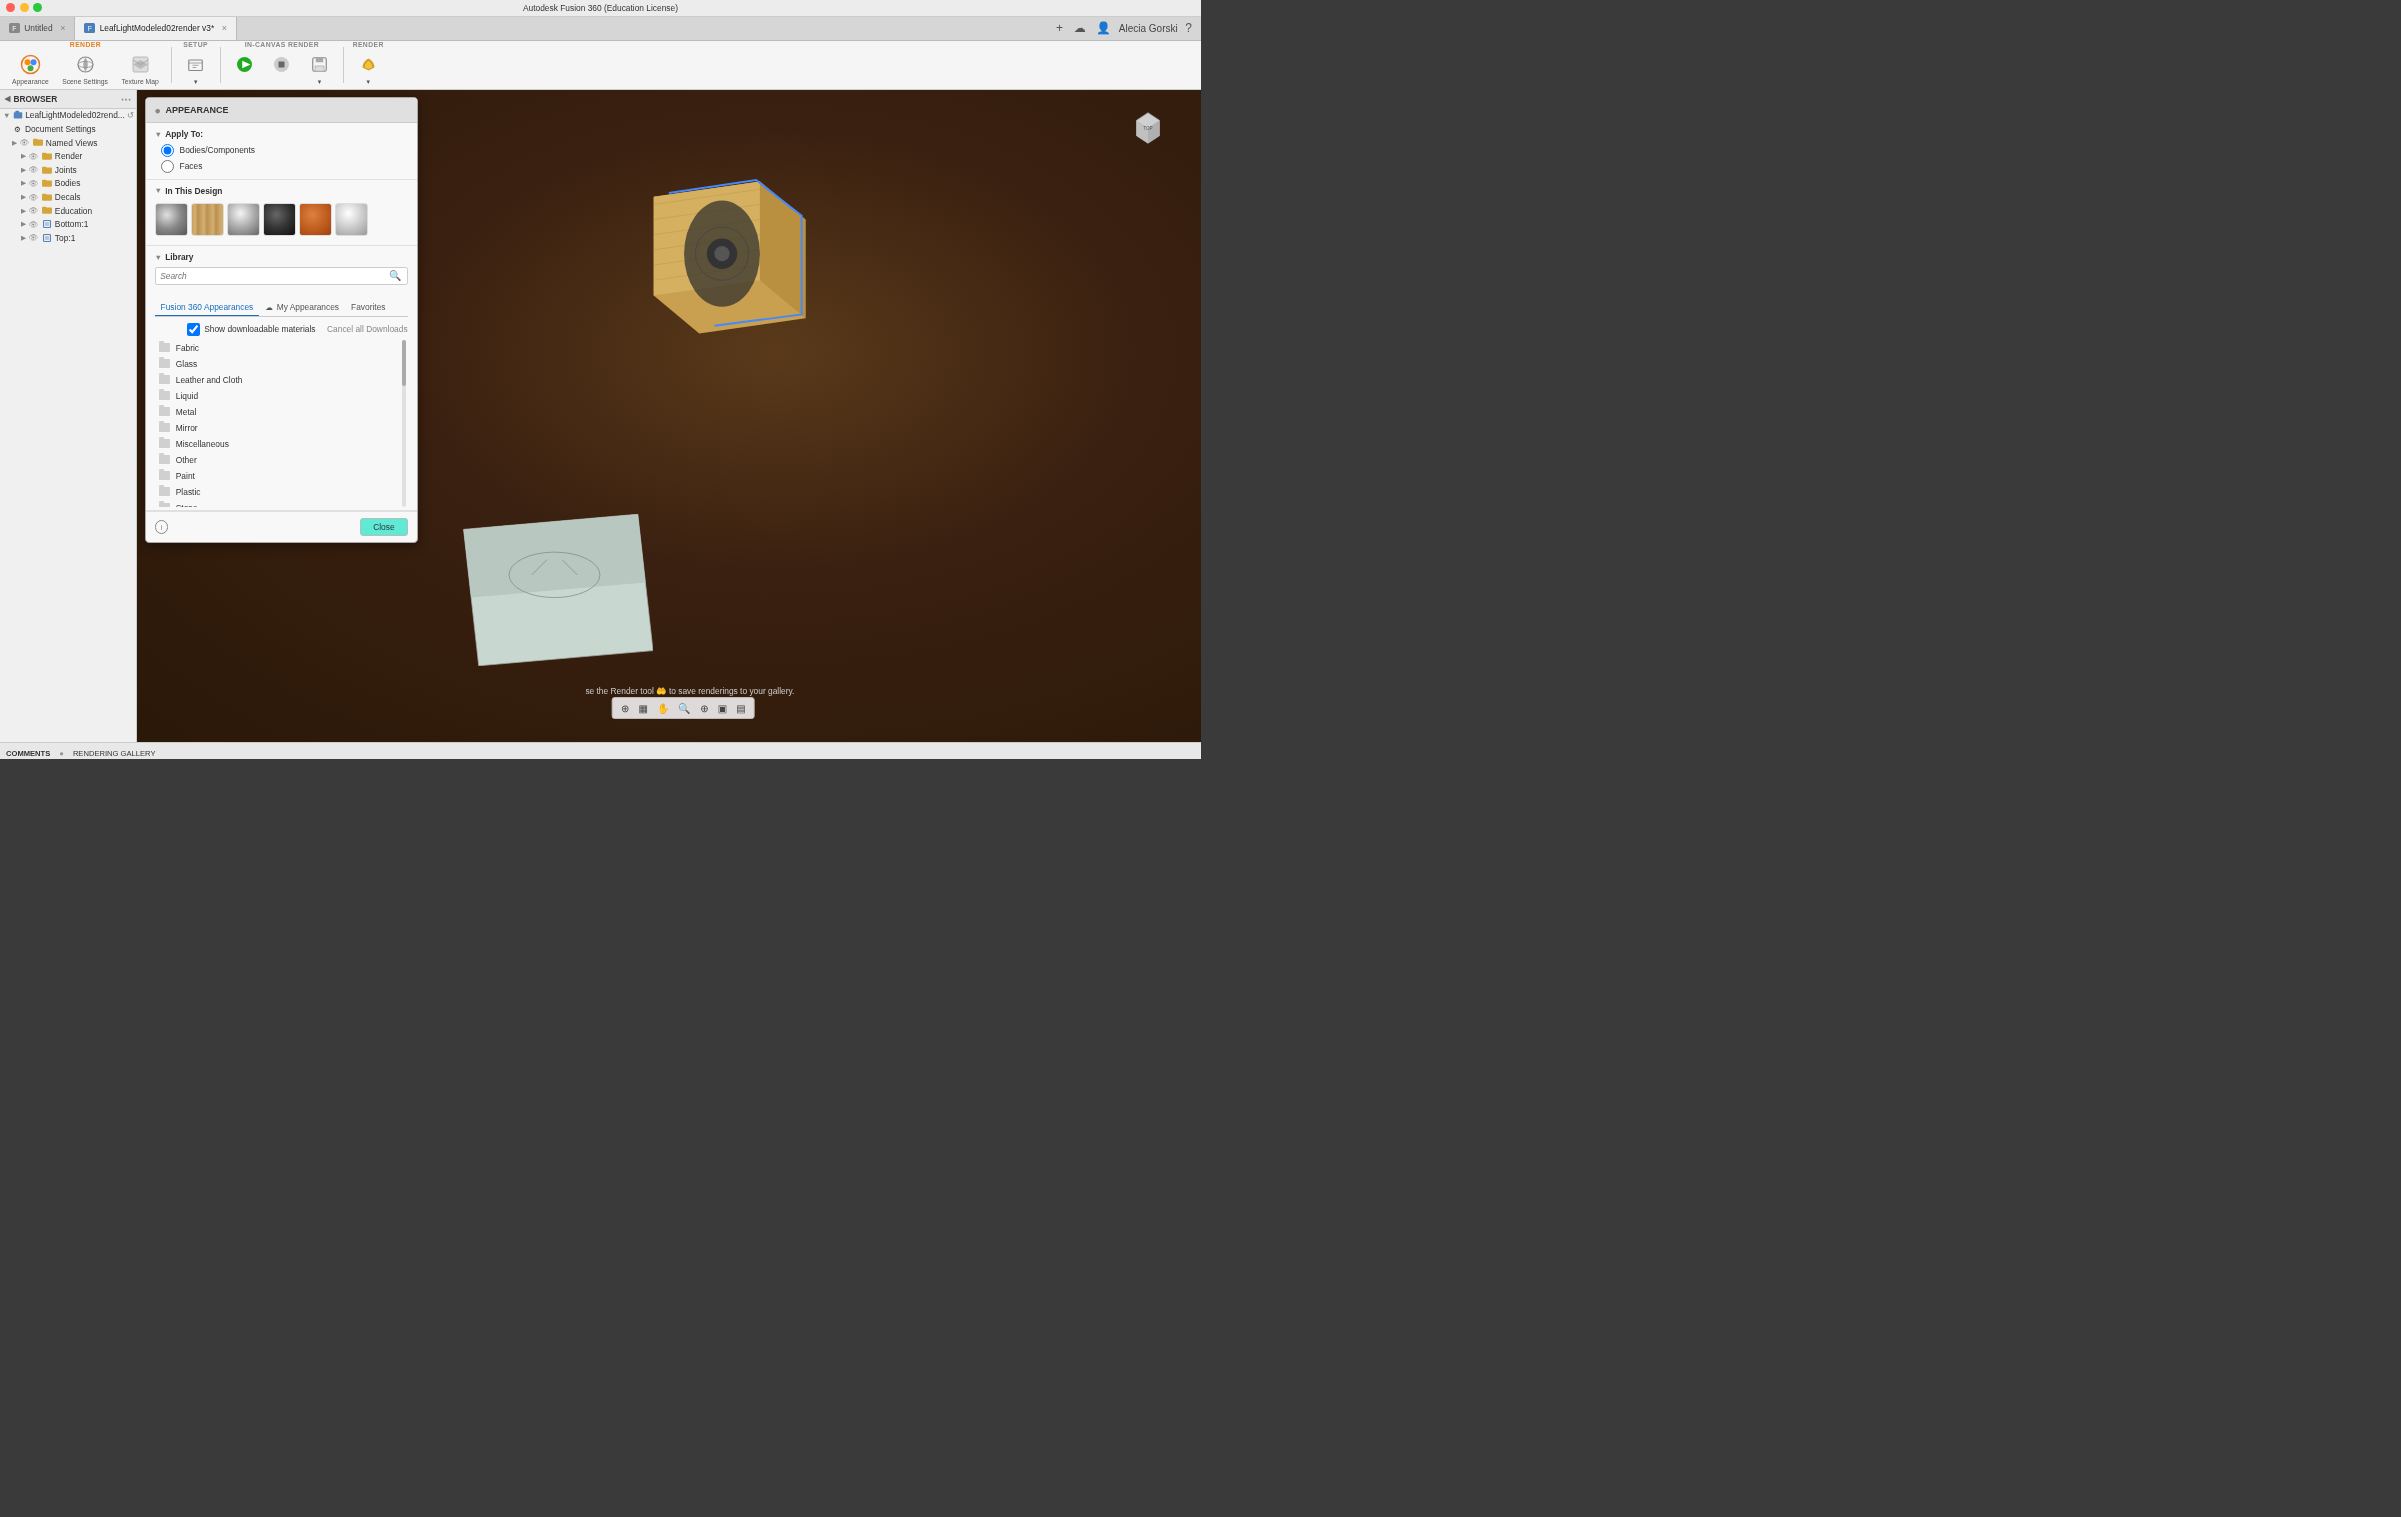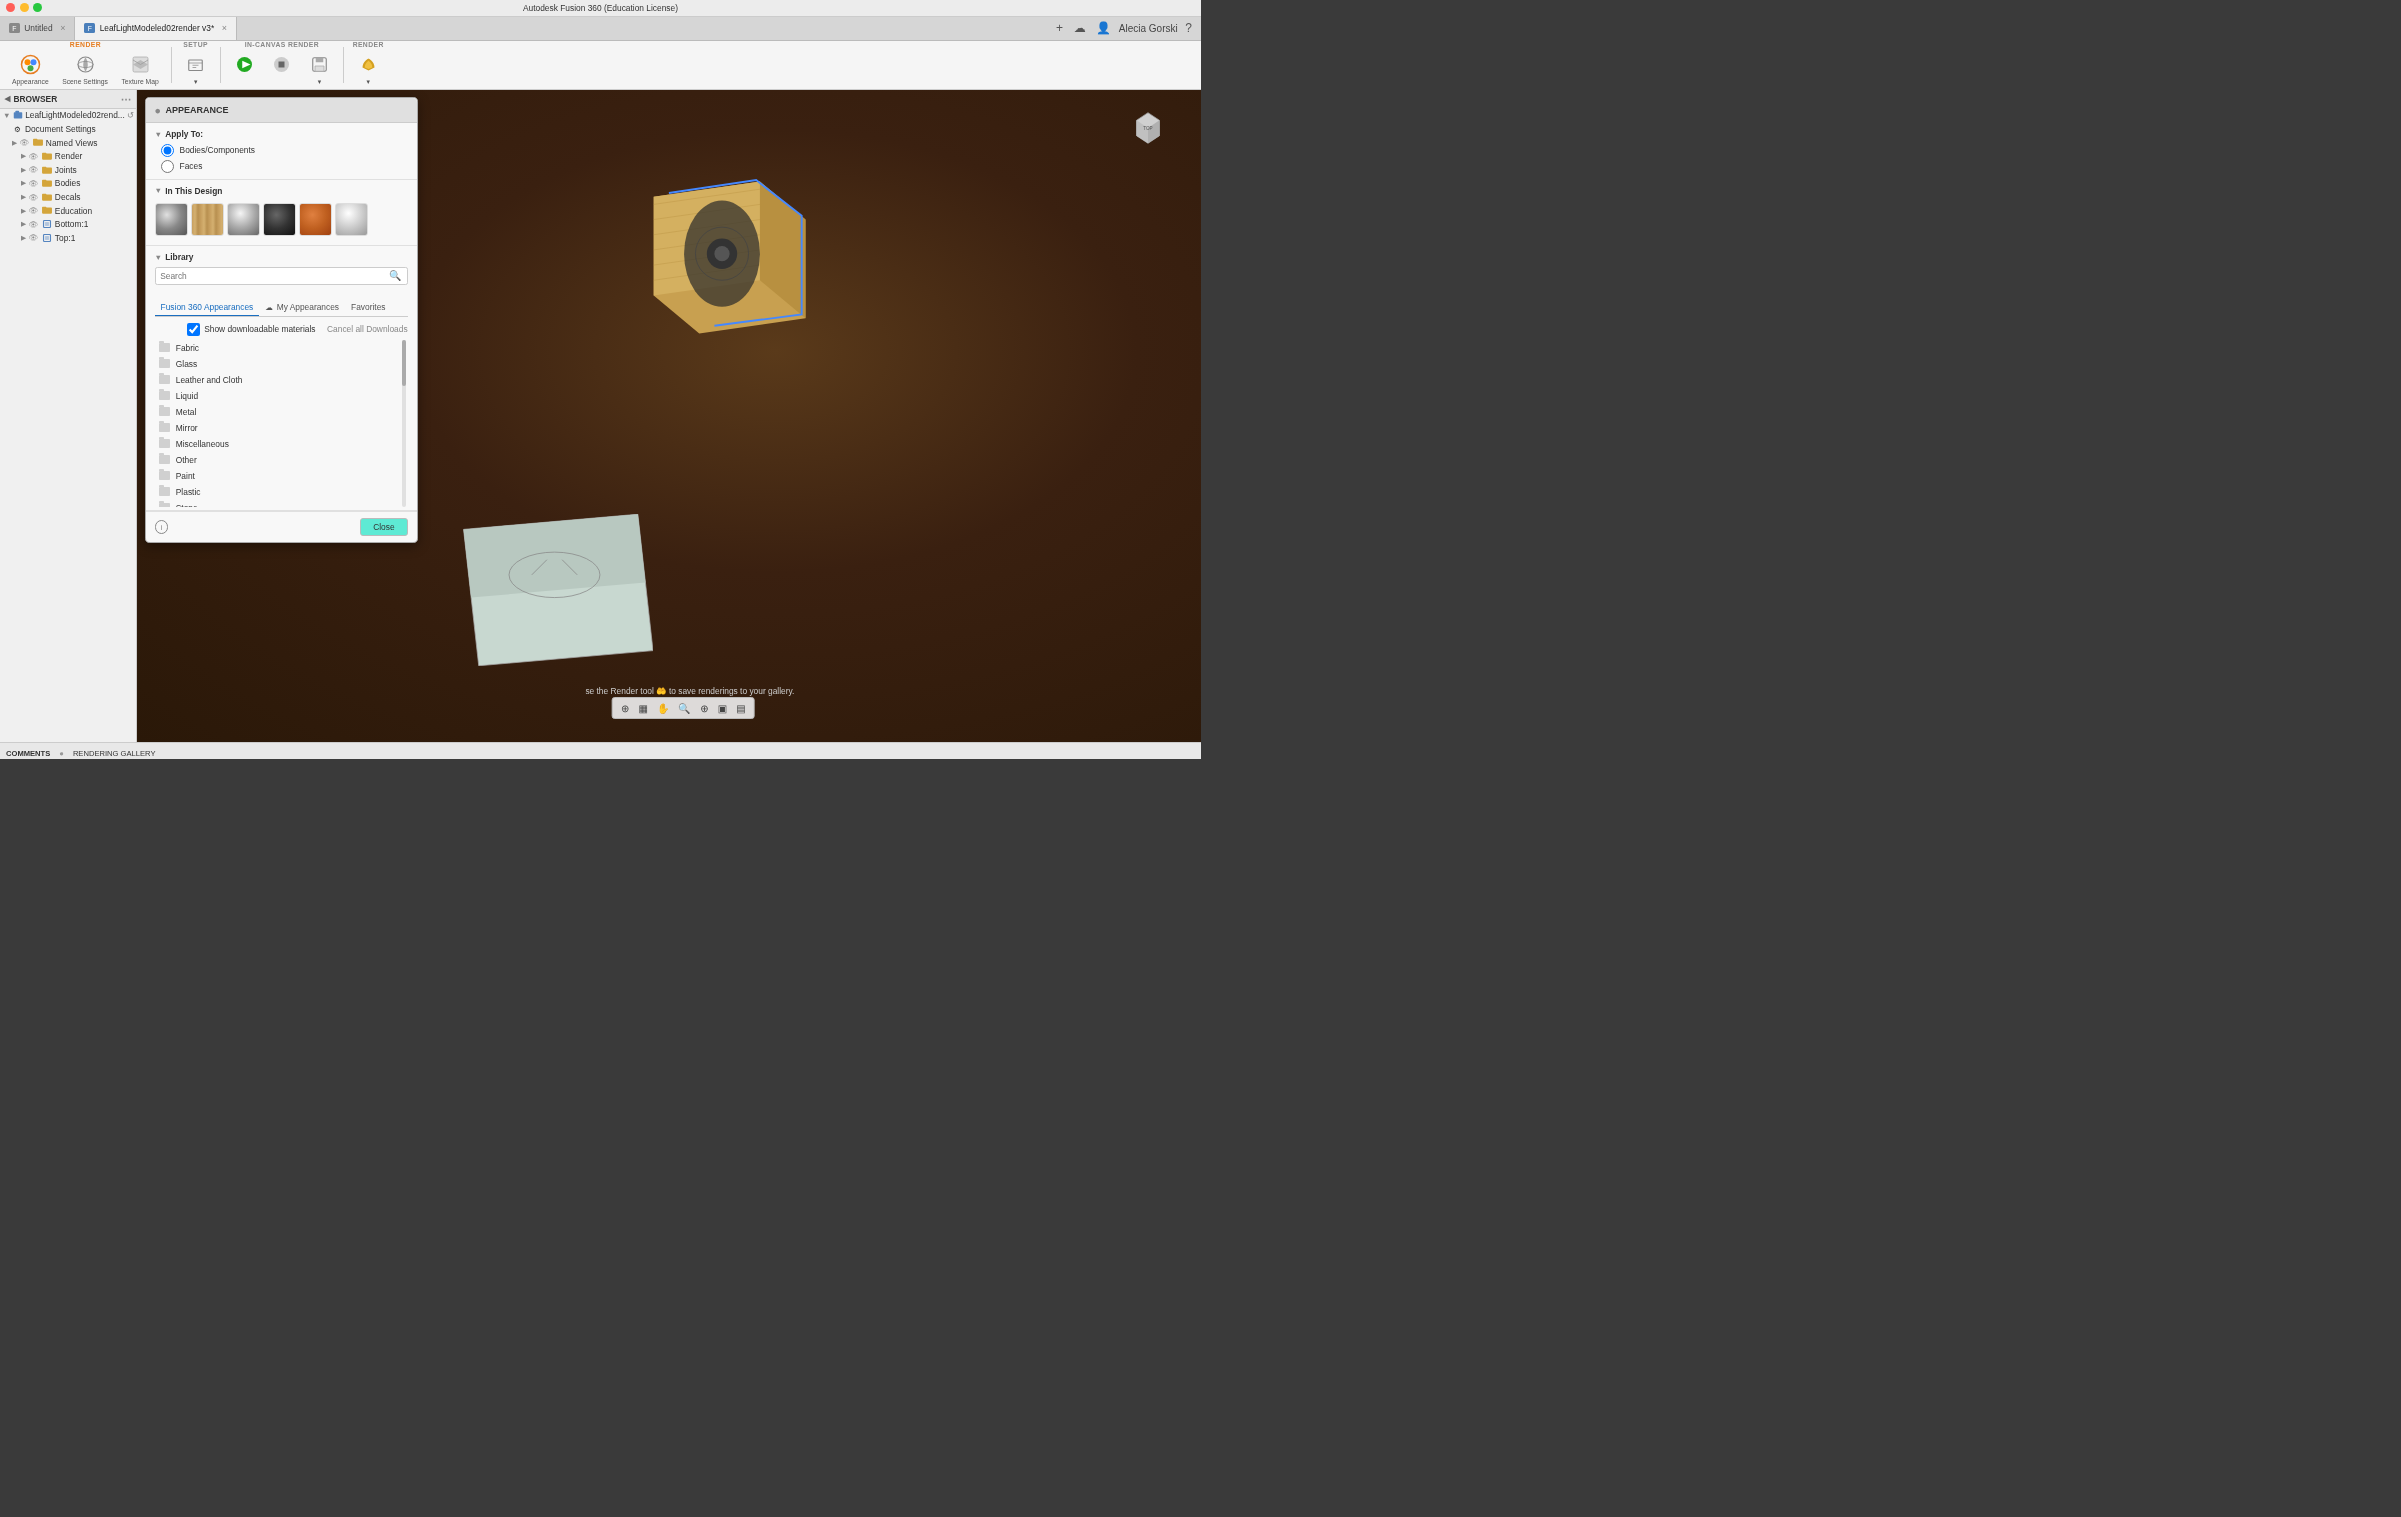--- a/index.html
+++ b/index.html
@@ -314,20 +314,21 @@
       background: white;
       padding: 2.3px 4.6px;
       margin-bottom: 6px;
     }
     .search-row input {
       border: none;
       outline: none;
       flex: 1;
       font-size: 8.4px;
       background: transparent;
+      font-style: italic;
     }
     .search-icon-btn { color: #888; font-size: 10px; cursor: pointer; }
     .library-tabs {
       display: flex;
       gap: 0;
       margin-bottom: 6px;
       border-bottom: 0.8px solid #ccc;
     }
     .lib-tab {
       padding: 3px 6px;

